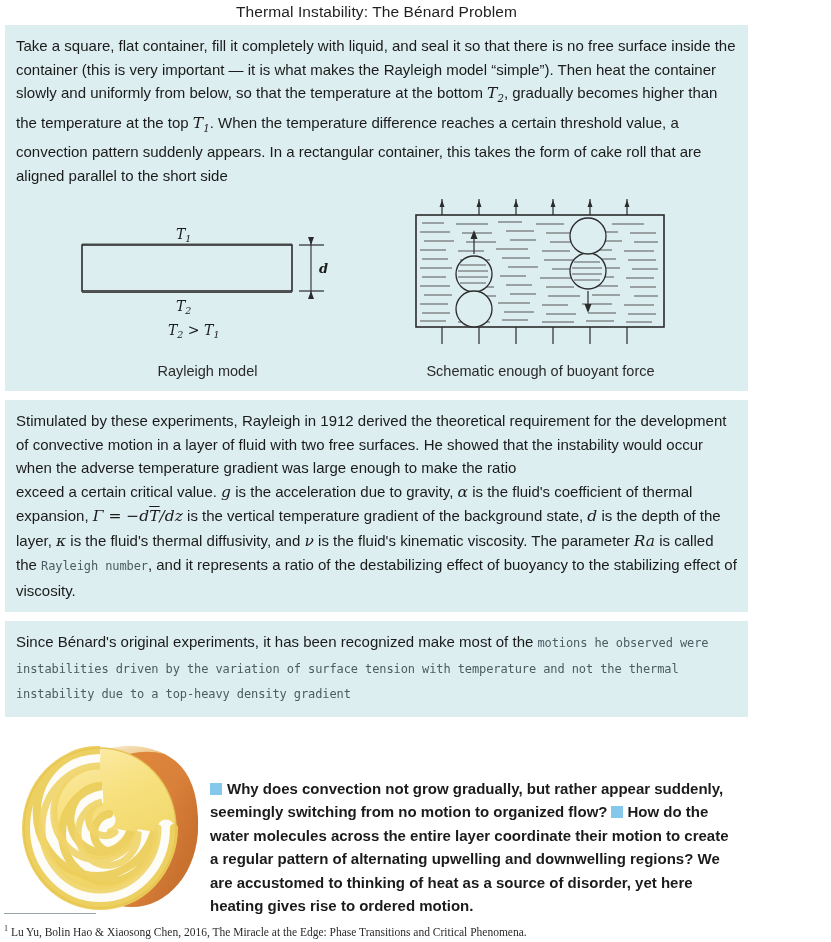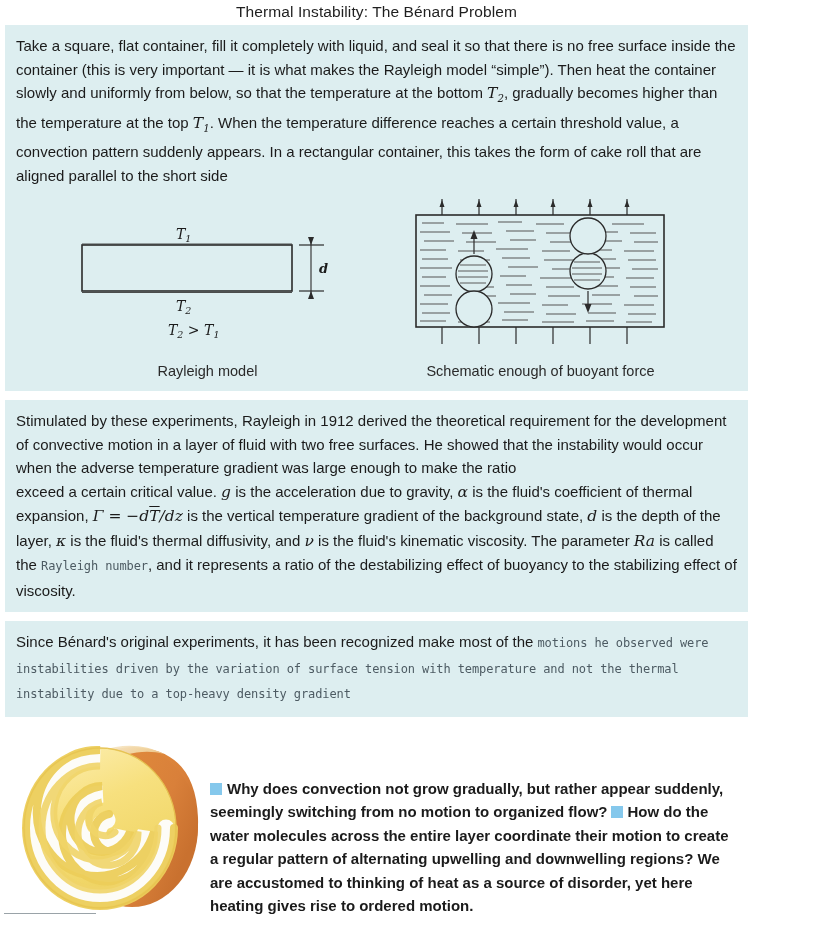--- a/index.html
+++ b/index.html
@@ -385,14 +385,15 @@
       </svg>
     </div>
 
     <div class="questions">
       <span class="bullet-sq"></span><span>Why does convection not grow gradually, but rather appear suddenly, seemingly switching from no motion to organized flow?</span><span class="bullet-sq second"></span><span>How do the water molecules across the entire layer coordinate their motion to create a regular pattern of alternating upwelling and downwelling regions? We are accustomed to thinking of heat as a source of disorder, yet here heating gives rise to ordered motion.</span>
     </div>
 
   </div>
 
   <div class="footnote-rule"></div>
+  <div class="footnote"><sup>1</sup> <span>Lu Yu, Bolin Hao &amp; Xiaosong Chen, 2016, The Miracle at the Edge: Phase Transitions and Critical Phenomena.</span></div>
 
 </div>
 
 </body></html>

